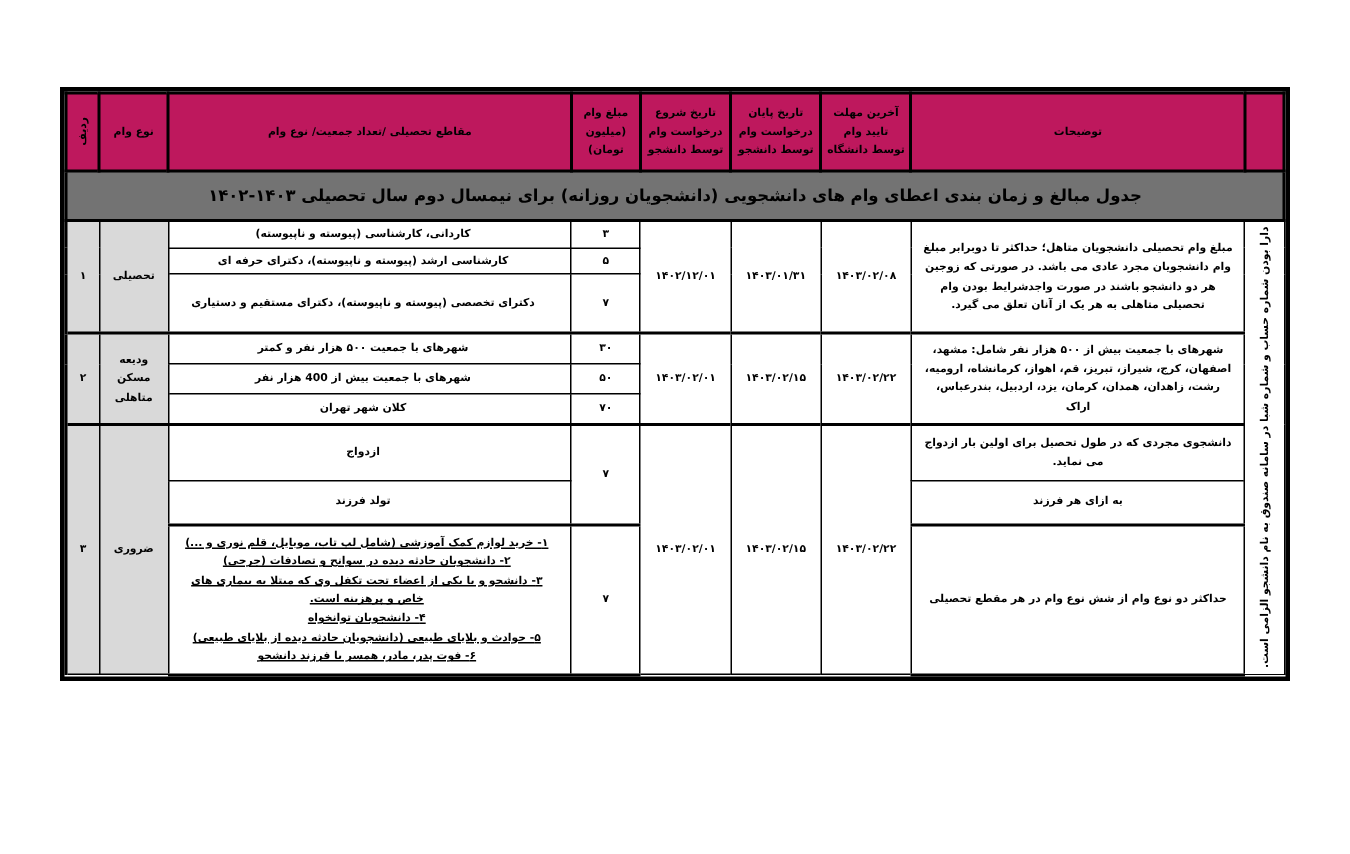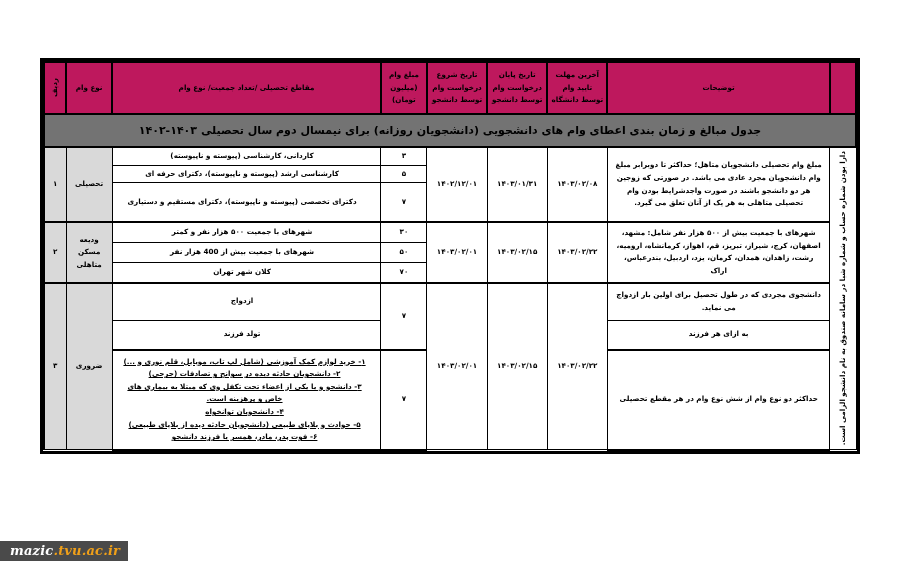--- a/index.html
+++ b/index.html
@@ -302,15 +302,14 @@
             <span class="li wrap">۳- دانشجو و یا یکی از اعضاء تحت تکفل وی که مبتلا به بیماری های خاص و پرهزینه است.</span>
             <span class="li">۴- دانشجویان توانخواه</span>
             <span class="li">۵- حوادث و بلایای طبیعی (دانشجویان حادثه دیده از بلایای طبیعی)</span>
             <span class="li">۶- فوت پدر، مادر، همسر یا فرزند دانشجو</span>
           </td>
         </tr>
       </tbody>
     </table>
   </div>
 
-  <div class="watermark"><span>mazic</span><span class="dot-part">.tvu.ac.ir</span></div>
 
 </div>
 
 </body></html>

